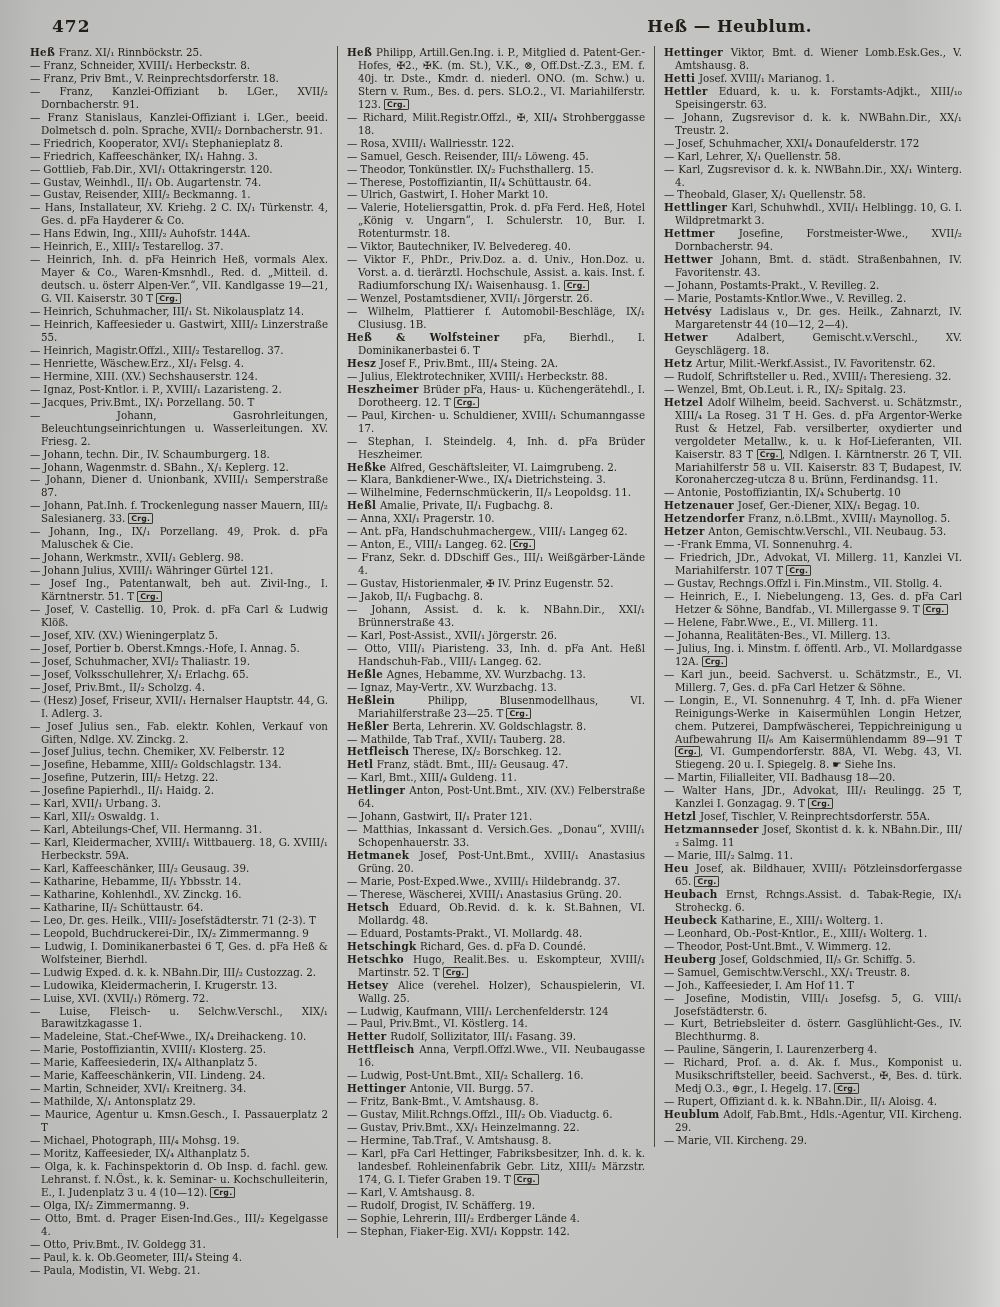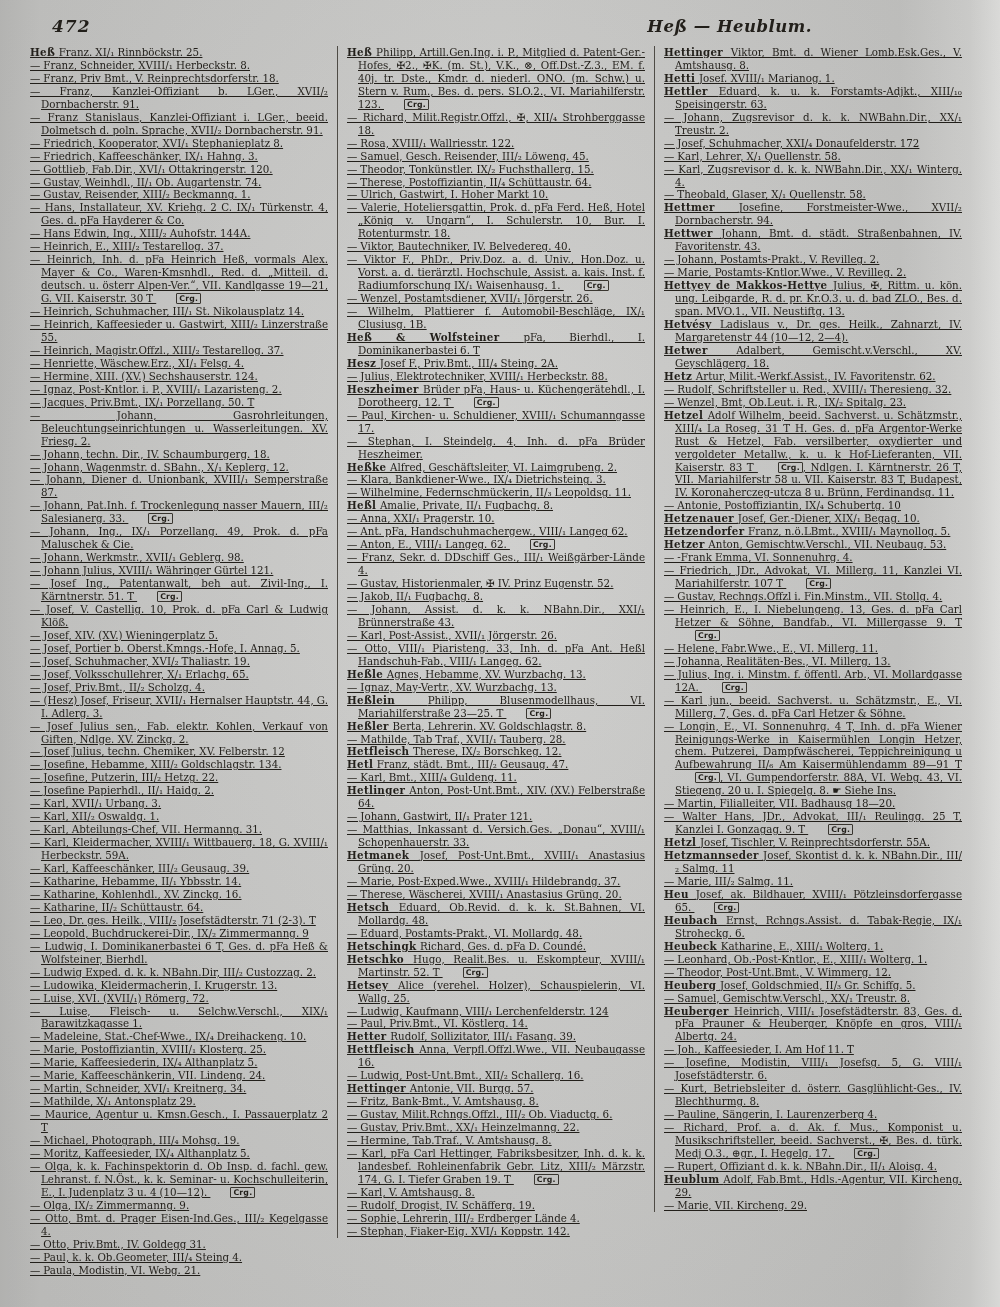--- a/index.html
+++ b/index.html
@@ -5,34 +5,34 @@
   html,body{margin:0;padding:0;}
   body{
     width:1000px;height:1307px;overflow:hidden;
     background:linear-gradient(90deg,#bebebc 0%,#c7c7c5 4%,#cbcbc9 50%,#c6c6c4 90%,#d6d6d4 97%,#e8e8e6 100%);
     font-family:"DejaVu Serif","Liberation Serif",serif;
     color:#221f1a;
     -webkit-font-smoothing:antialiased;
   }
   .page{position:relative;width:1000px;height:1307px;
     background:radial-gradient(ellipse at 50% 40%, rgba(255,255,255,.10), rgba(0,0,0,.07) 95%);}
-  .pagehead{position:absolute;top:14px;left:0;width:812px;height:34px;font-style:italic;}
+  .pagehead{position:absolute;top:14px;left:0;width:812px;height:34px;}
   .pagenum{position:absolute;left:52px;top:2px;font-size:17px;font-weight:bold;letter-spacing:1px;}
   .ptitle{position:absolute;left:0;width:100%;text-align:right;top:3px;
     font-size:16.5px;font-weight:bold;letter-spacing:.5px;}
-  .columns{position:absolute;top:46px;left:30px;width:942px;display:flex;align-items:flex-start;text-decoration:underline;}
+  .columns{position:absolute;top:46px;left:30px;width:942px;display:flex;align-items:flex-start;}
   .col{width:298px;font-size:10.3px;line-height:12.95px;text-align:justify;
     word-spacing:-0.2px;hyphens:none;}
   .col + .col{border-left:1px solid #4e4b45;padding-left:9px;margin-left:9px;}
   .entry{margin:0;text-indent:-11px;padding-left:11px;}
   .entry b{font-weight:bold;letter-spacing:.3px;}
   .tag{display:inline-block;border:1px solid #38352f;border-radius:1px;
     font-family:"DejaVu Sans","Liberation Sans",sans-serif;
     font-size:7.8px;line-height:9px;padding:0 2px;vertical-align:1px;
-    font-weight:bold;letter-spacing:.2px;text-indent:0;margin-left:20px;}
+    font-weight:bold;letter-spacing:.2px;text-indent:0;}
 </style>
 </head>
 <body>
 
 <div class="page">
   <div class="pagehead">
     <div class="pagenum">472</div>
     <div class="ptitle">Heß — Heublum.</div>
   </div>
   <div class="columns">
@@ -179,25 +179,25 @@
       </div>
     <div class="col">
         <p class="entry"><b>Hettinger </b>Viktor, Bmt. d. Wiener Lomb.Esk.Ges., V. Amtshausg. 8.</p>
         <p class="entry"><b>Hetti </b>Josef. XVIII/₁ Marianog. 1.</p>
         <p class="entry"><b>Hettler </b>Eduard, k. u. k. Forstamts-Adjkt., XIII/₁₀ Speisingerstr. 63.</p>
         <p class="entry">— Johann, Zugsrevisor d. k. k. NWBahn.Dir., XX/₁ Treustr. 2.</p>
         <p class="entry">— Josef, Schuhmacher, XXI/₄ Donaufelderstr. 172</p>
         <p class="entry">— Karl, Lehrer, X/₁ Quellenstr. 58.</p>
         <p class="entry">— Karl, Zugsrevisor d. k. k. NWBahn.Dir., XX/₁ Winterg. 4.</p>
         <p class="entry">— Theobald, Glaser, X/₁ Quellenstr. 58.</p>
+        <p class="entry"><b>Hettlinger </b>Karl, Schuhwhdl., XVII/₁ Helblingg. 10, G. I. Wildpretmarkt 3.</p>
         <p class="entry"><b>Hettmer </b>Josefine, Forstmeister-Wwe., XVII/₂ Dornbacherstr. 94.</p>
         <p class="entry"><b>Hettwer </b>Johann, Bmt. d. städt. Straßenbahnen, IV. Favoritenstr. 43.</p>
         <p class="entry">— Johann, Postamts-Prakt., V. Revilleg. 2.</p>
         <p class="entry">— Marie, Postamts-Kntlor.Wwe., V. Revilleg. 2.</p>
-        <p class="entry"><b>Hettyey de Makkos-Hettye </b>Julius, ✠, Rittm. u. kön. ung. Leibgarde, R. d. pr. Kr.O.3. u. d. bad ZLO., Bes. d. span. MVO.1., VII. Neustiftg. 13.</p>
         <p class="entry"><b>Hetvésy </b>Ladislaus v., Dr. ges. Heilk., Zahnarzt, IV. Margaretenstr 44 (10—12, 2—4).</p>
         <p class="entry"><b>Hetwer </b>Adalbert, Gemischt.v.Verschl., XV. Geyschlägerg. 18.</p>
         <p class="entry"><b>Hetz </b>Artur, Milit.-Werkf.Assist., IV. Favoritenstr. 62.</p>
         <p class="entry">— Rudolf, Schriftsteller u. Red., XVIII/₁ Theresieng. 32.</p>
         <p class="entry">— Wenzel, Bmt, Ob.Leut. i. R., IX/₂ Spitalg. 23.</p>
         <p class="entry"><b>Hetzel </b>Adolf Wilhelm, beeid. Sachverst. u. Schätzmstr., XIII/₄ La Roseg. 31 T H. Ges. d. pFa Argentor-Werke Rust &amp; Hetzel, Fab. versilberter, oxydierter und vergoldeter Metallw., k. u. k Hof-Lieferanten, VII. Kaiserstr. 83 T <span class="tag">Crg.</span>, Ndlgen. I. Kärntnerstr. 26 T, VII. Mariahilferstr 58 u. VII. Kaiserstr. 83 T, Budapest, IV. Koronaherczeg-utcza 8 u. Brünn, Ferdinandsg. 11.</p>
         <p class="entry">— Antonie, Postoffiziantin, IX/₄ Schubertg. 10</p>
         <p class="entry"><b>Hetzenauer </b>Josef, Ger.-Diener, XIX/₁ Begag. 10.</p>
         <p class="entry"><b>Hetzendorfer </b>Franz, n.ö.LBmt., XVIII/₁ Maynollog. 5.</p>
         <p class="entry"><b>Hetzer </b>Anton, Gemischtw.Verschl., VII. Neubaug. 53.</p>
@@ -215,21 +215,20 @@
         <p class="entry"><b>Hetzl </b>Josef, Tischler, V. Reinprechtsdorferstr. 55A.</p>
         <p class="entry"><b>Hetzmannseder </b>Josef, Skontist d. k. k. NBahn.Dir., III/₂ Salmg. 11</p>
         <p class="entry">— Marie, III/₂ Salmg. 11.</p>
         <p class="entry"><b>Heu </b>Josef, ak. Bildhauer, XVIII/₁ Pötzleinsdorfergasse 65. <span class="tag">Crg.</span></p>
         <p class="entry"><b>Heubach </b>Ernst, Rchngs.Assist. d. Tabak-Regie, IX/₁ Stroheckg. 6.</p>
         <p class="entry"><b>Heubeck </b>Katharine, E., XIII/₁ Wolterg. 1.</p>
         <p class="entry">— Leonhard, Ob.-Post-Kntlor., E., XIII/₁ Wolterg. 1.</p>
         <p class="entry">— Theodor, Post-Unt.Bmt., V. Wimmerg. 12.</p>
         <p class="entry"><b>Heuberg </b>Josef, Goldschmied, II/₃ Gr. Schiffg. 5.</p>
         <p class="entry">— Samuel, Gemischtw.Verschl., XX/₁ Treustr. 8.</p>
-        <p class="entry"><b>Heuberger </b>Heinrich, VIII/₁ Josefstädterstr. 83, Ges. d. pFa Prauner &amp; Heuberger, Knöpfe en gros, VIII/₁ Albertg. 24.</p>
         <p class="entry">— Joh., Kaffeesieder, I. Am Hof 11. T</p>
         <p class="entry">— Josefine, Modistin, VIII/₁ Josefsg. 5, G. VIII/₁ Josefstädterstr. 6.</p>
         <p class="entry">— Kurt, Betriebsleiter d. österr. Gasglühlicht-Ges., IV. Blechthurmg. 8.</p>
         <p class="entry">— Pauline, Sängerin, I. Laurenzerberg 4.</p>
         <p class="entry">— Richard, Prof. a. d. Ak. f. Mus., Komponist u. Musikschriftsteller, beeid. Sachverst., ✠, Bes. d. türk. Medj O.3., ⊕gr., I. Hegelg. 17. <span class="tag">Crg.</span></p>
         <p class="entry">— Rupert, Offiziant d. k. k. NBahn.Dir., II/₁ Aloisg. 4.</p>
         <p class="entry"><b>Heublum </b>Adolf, Fab.Bmt., Hdls.-Agentur, VII. Kircheng. 29.</p>
         <p class="entry">— Marie, VII. Kircheng. 29.</p>
       </div>
   </div>

